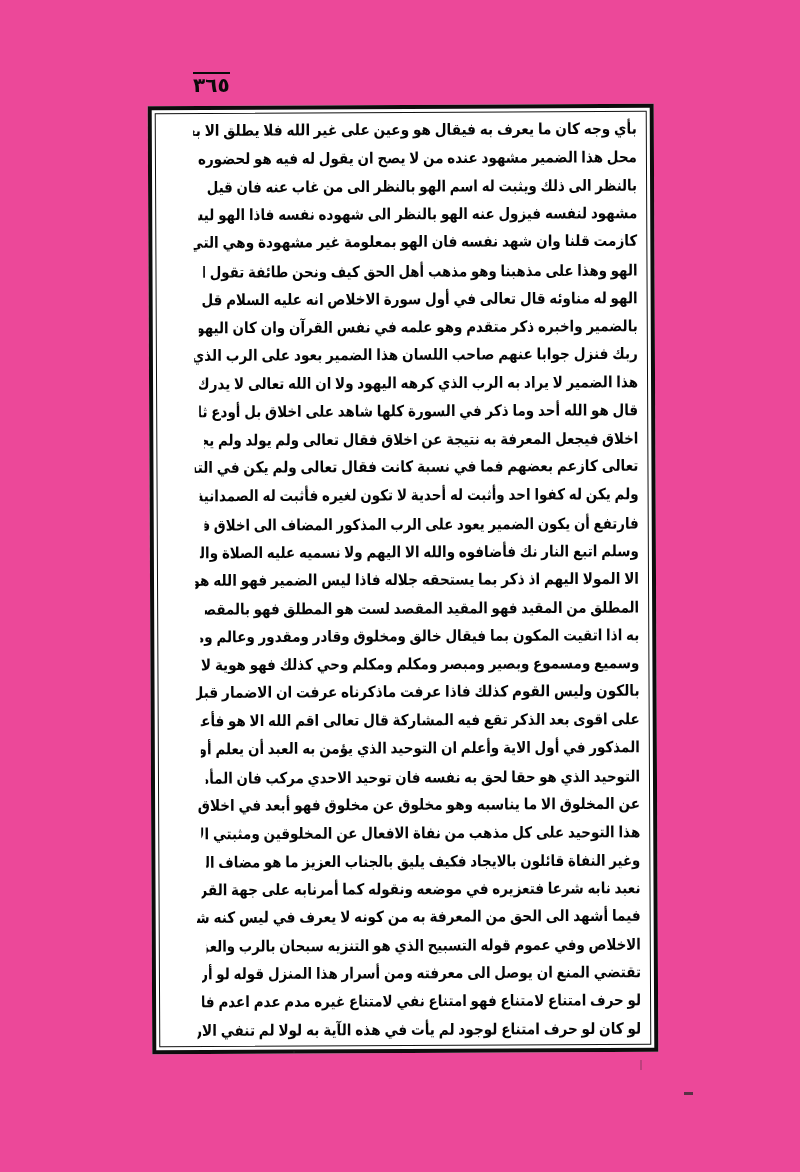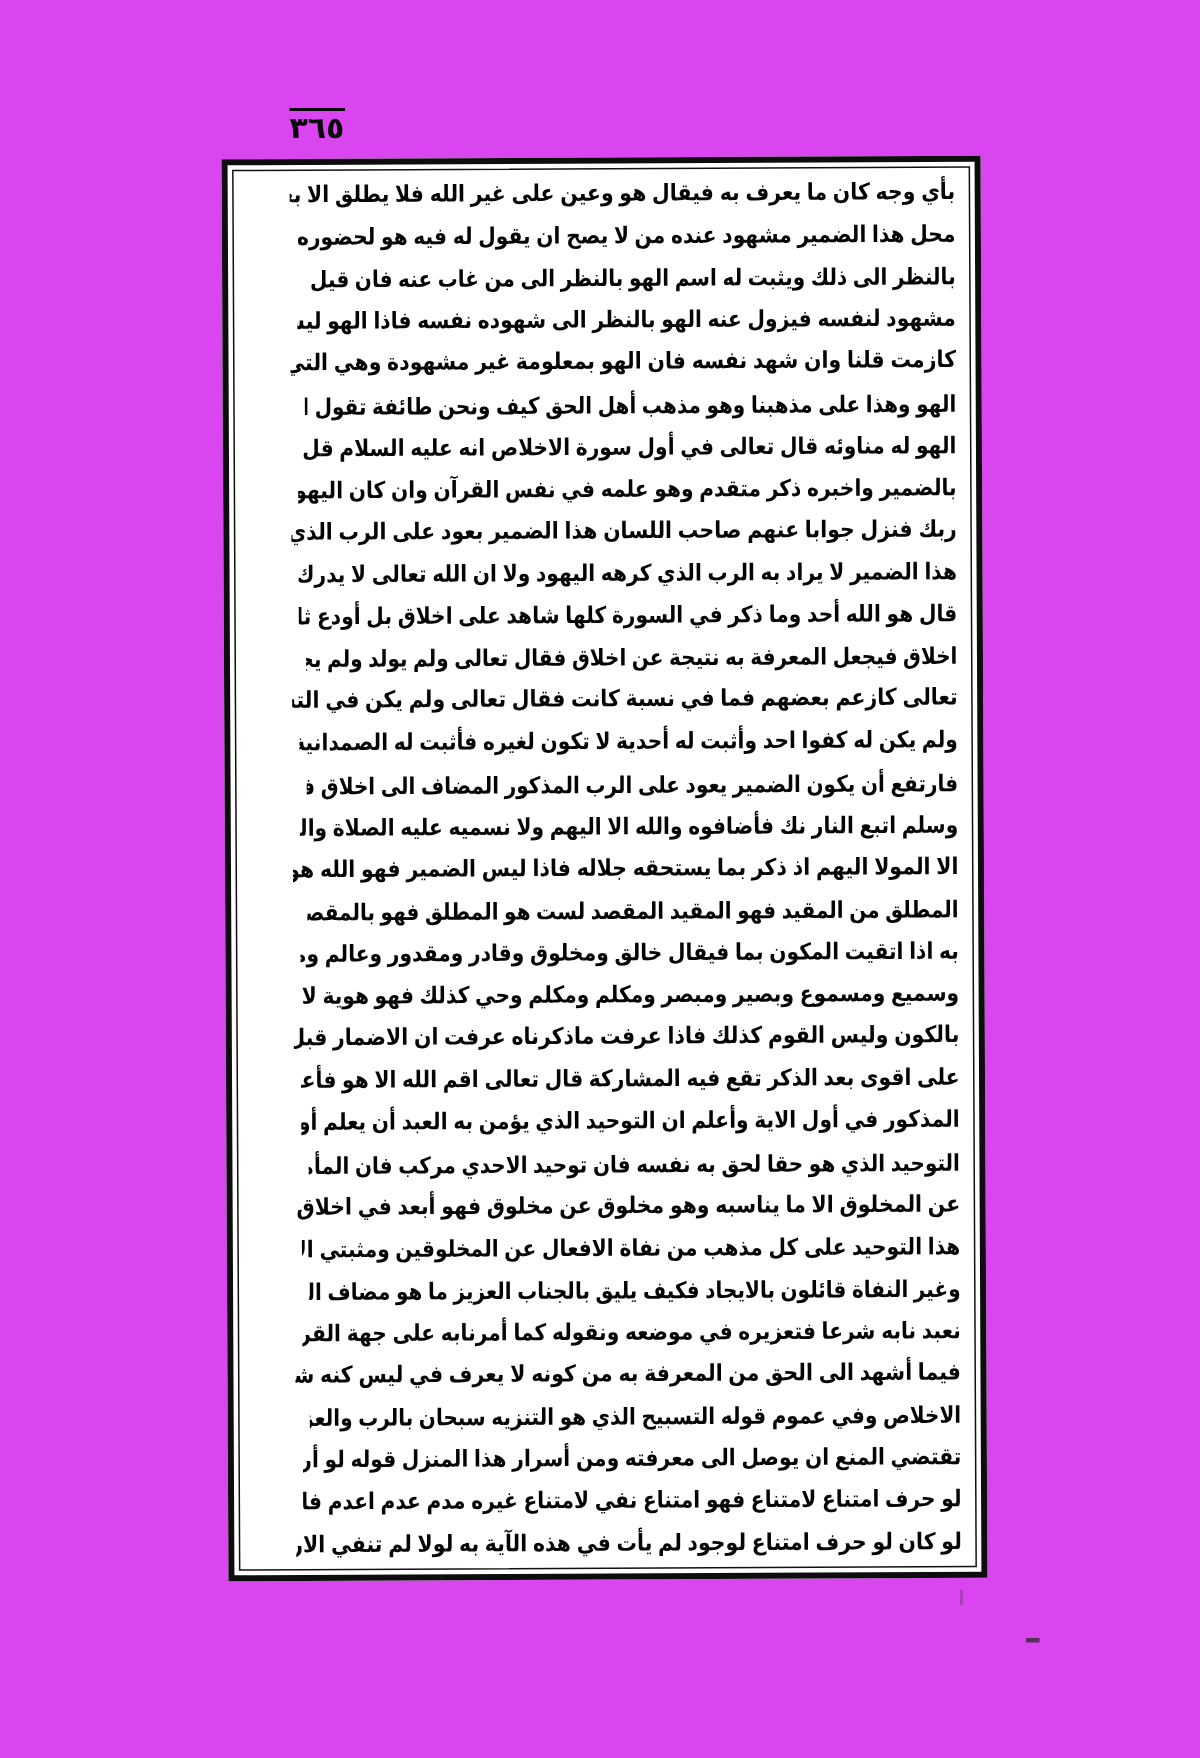--- a/index.html
+++ b/index.html
@@ -8,21 +8,21 @@
     padding: 0;
     background: #ffffff;
   }
   body {
     font-family: "DejaVu Sans", sans-serif;
   }
   #page {
     position: relative;
     width: 800px;
     height: 1172px;
-    background: #d946ef;
+    background: #ec4899;
     overflow: hidden;
   }
 
   
   #folio {
     position: absolute;
     left: 193px;
     top: 72px;
     width: 60px;
     height: 26px;

